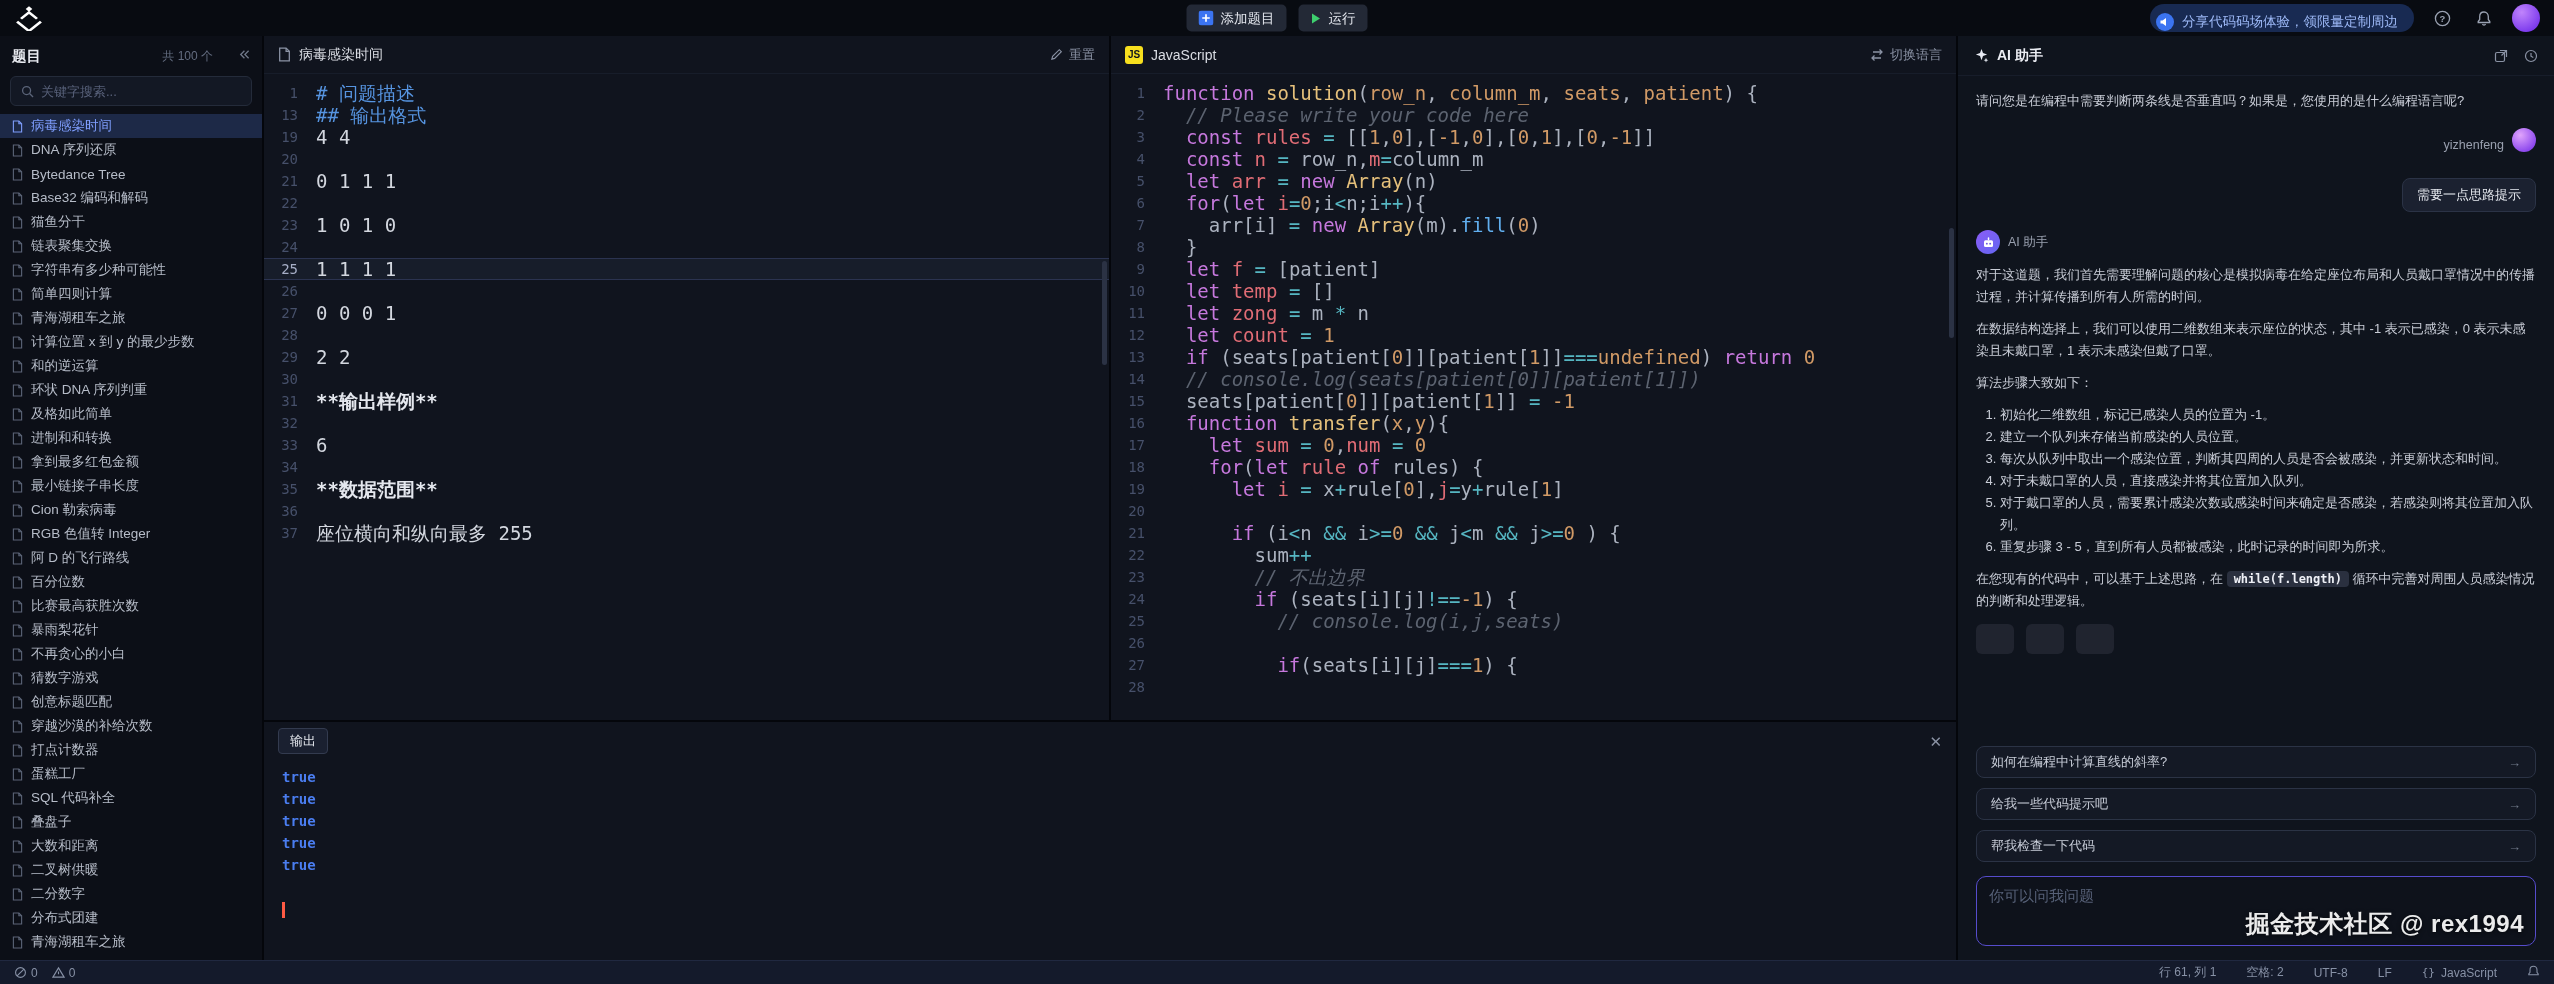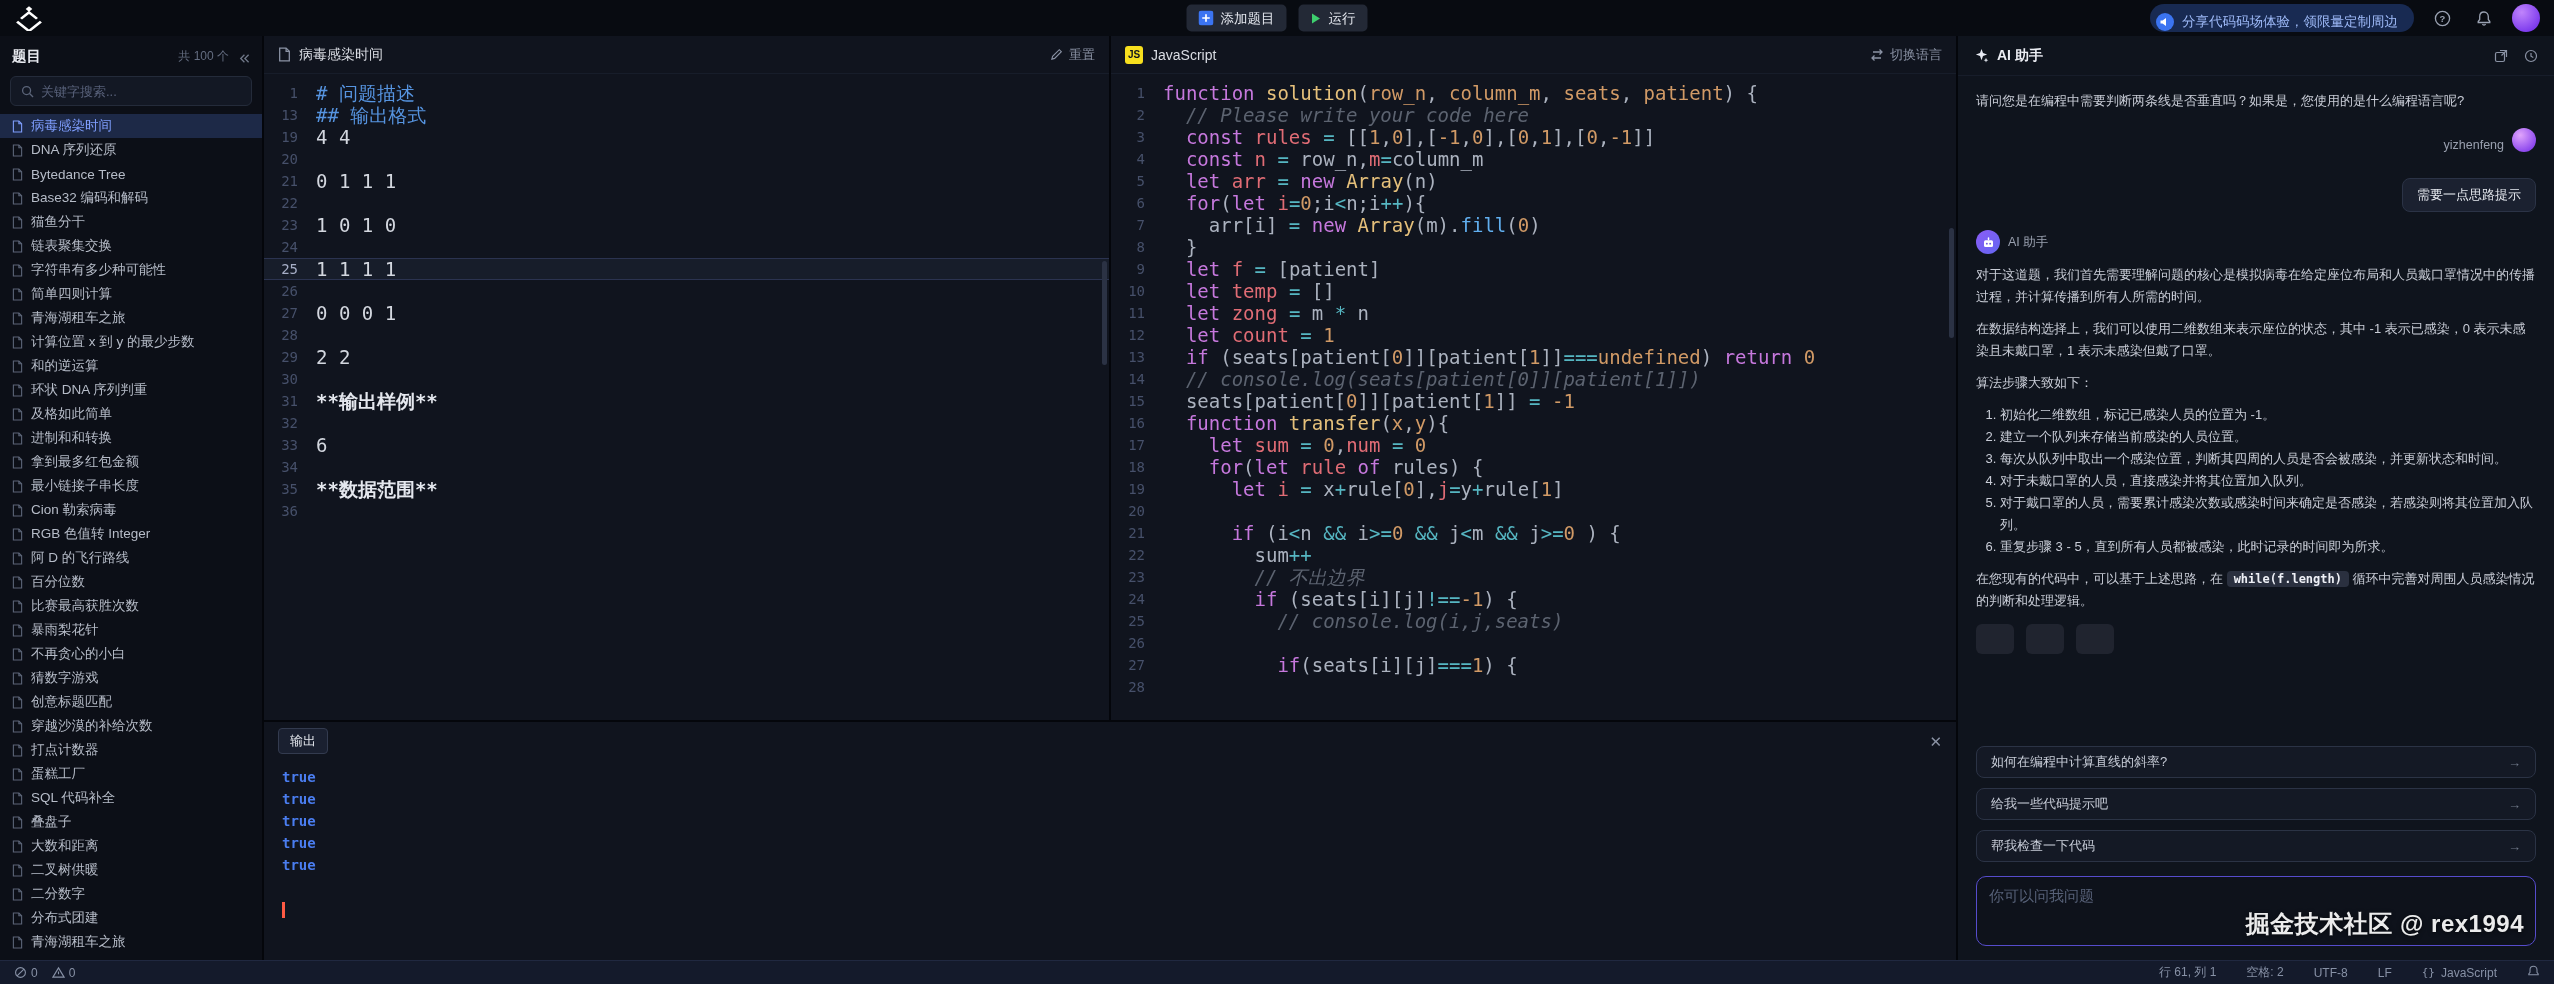--- a/index.html
+++ b/index.html
@@ -21,21 +21,21 @@
   .tb-ic{width:28px;height:28px;display:grid;place-items:center;cursor:pointer}
   .avatar{width:28px;height:28px;border-radius:50%;background:radial-gradient(circle at 35% 30%,#c084fc,#7c3aed 75%);cursor:pointer}
 
   
   .main{flex:1;display:flex;gap:2px;min-height:0}
 
   
   .sidebar{width:262px;flex:none;background:#0c0f17;display:flex;flex-direction:column;min-height:0}
   .sb-head{height:40px;flex:none;display:flex;align-items:center;justify-content:space-between;padding:0 12px}
   .sb-title{font-size:14.5px;font-weight:bold;color:#e8eaf0}
-  .sb-right{display:flex;align-items:flex-end;gap:8px}
+  .sb-right{display:flex;align-items:flex-start;gap:24px}
   .sb-count{font-size:12px;color:#646d80}
   .sb-search{margin:0 10px 8px;flex:none;display:flex;align-items:center;gap:7px;background:#131824;
     border:1px solid #242b3a;border-radius:6px;height:30px;padding:11px 10px}
   .sb-input{flex:1;background:none;border:none;outline:none;color:#cfd4de;font-size:13px;font-family:inherit;min-width:0}
   .sb-input::placeholder{color:#58617a}
   .p-list{flex:1;overflow:hidden}
   .p-item{display:flex;align-items:center;gap:8px;height:24px;padding:0 12px;font-size:13.5px;
     color:#b6bcc8;cursor:pointer;white-space:nowrap;overflow:hidden}
   .p-item svg{flex:none;color:#5c6578}
   .p-item.selected{background:#1d2947;color:#7e9dfc}
@@ -554,20 +554,24 @@
                 <span class="md-text"></span>
               </div>
               <div class="md-row">
                 <span class="gut">35</span>
                 <span class="md-text md-b">**数据范围**</span>
               </div>
               <div class="md-row">
                 <span class="gut">36</span>
                 <span class="md-text"></span>
               </div>
+              <div class="md-row">
+                <span class="gut">37</span>
+                <span class="md-text">座位横向和纵向最多 255</span>
+              </div>
             </div>
           <div class="scroll-thumb st-prob"></div>
         </section>
 
         <section class="panel code">
           <div class="ph">
             <span class="ph-left">
               <span class="js-badge">JS</span>
               <span class="ph-title">JavaScript</span>
             </span>

